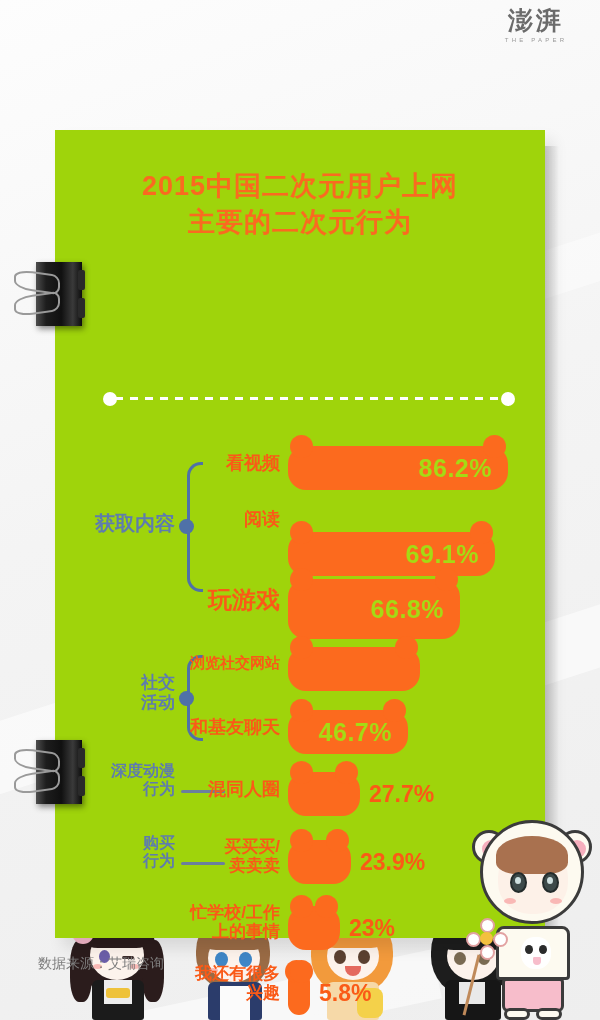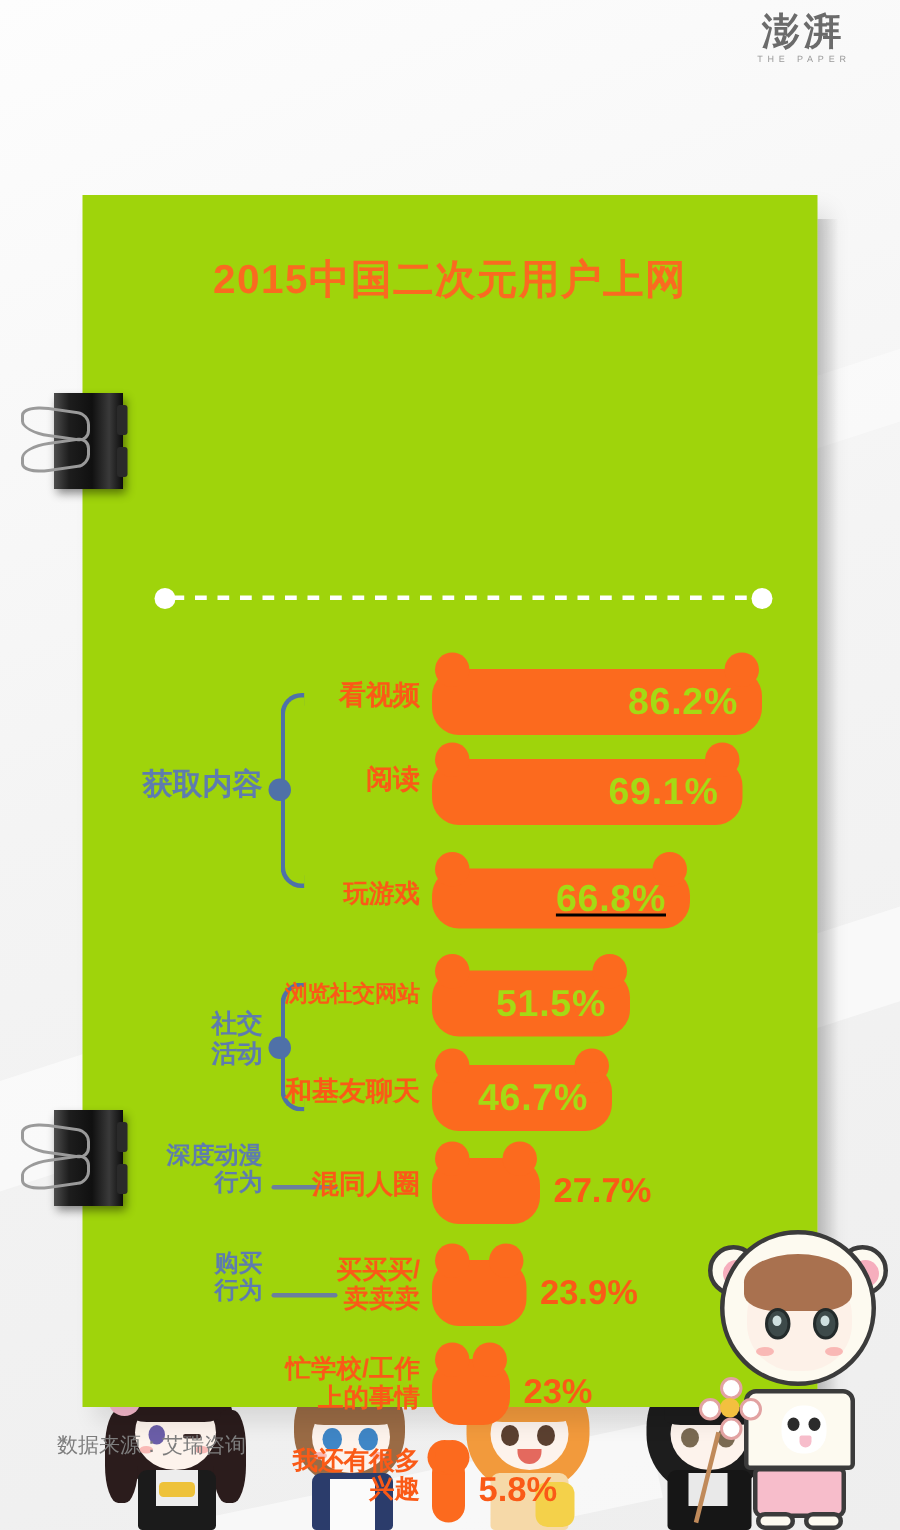--- a/index.html
+++ b/index.html
@@ -177,20 +177,21 @@
   <div class="c-eye" style="left:53px;top:52px;width:12px;height:13px;background:#7a6a52;"></div>
   <div class="c-body" style="left:20px;top:80px;width:56px;height:40px;background:#161616;"></div>
   <div style="position:absolute;left:34px;top:82px;width:26px;height:22px;background:#e9e9e9;"></div>
 </div>
 
 <div class="panel-shadow"></div>
 <div class="panel">
 
   <div class="title">
     <div>2015中国二次元用户上网</div>
+    <div>主要的二次元行为</div>
   </div>
 
   <div class="divider">
     <div class="knob l"></div>
     <div class="line"></div>
     <div class="knob r"></div>
   </div>
 
   <div class="chart">
 
@@ -212,34 +213,34 @@
           <div class="ear r"></div>
           <div class="val-in">86.2%</div>
         </div>
       </div>
     </div>
 
     <div class="row" style="top:70px;">
       <div class="rowlabel" style="top:10px;font-size:18px;">
         <div>阅读</div>
       </div>
-      <div class="bar-wrap" style="top:6px;width:207px;height:44px;">
+      <div class="bar-wrap" style="top:32px;width:207px;height:44px;">
         <div class="bar">
           <div class="ear l"></div>
           <div class="ear r"></div>
           <div class="val-in">69.1%</div>
         </div>
       </div>
     </div>
 
     <div class="row" style="top:135px;">
-      <div class="rowlabel" style="top:22px;font-size:17px;">
+      <div class="rowlabel" style="top:22px;font-size:24px;">
         <div>玩游戏</div>
       </div>
-      <div class="bar-wrap" style="top:14px;width:172px;height:40px;text-decoration:underline;">
+      <div class="bar-wrap" style="top:14px;width:172px;height:60px;">
         <div class="bar">
           <div class="ear l"></div>
           <div class="ear r"></div>
           <div class="val-in">66.8%</div>
         </div>
       </div>
     </div>
 
     <div class="group">
       <div class="glabel" style="left:24px;top:243px;width:96px;font-size:17px;">
@@ -251,21 +252,20 @@
     </div>
 
     <div class="row" style="top:205px;">
       <div class="rowlabel" style="top:20px;font-size:15px;">
         <div>浏览社交网站</div>
       </div>
       <div class="bar-wrap" style="top:12px;width:132px;height:44px;">
         <div class="bar">
           <div class="ear l"></div>
           <div class="ear r"></div>
-          <div class="val-in">51.5%</div>
         </div>
       </div>
     </div>
 
     <div class="row" style="top:268px;">
       <div class="rowlabel" style="top:20px;font-size:18px;">
         <div>和基友聊天</div>
       </div>
       <div class="bar-wrap" style="top:12px;width:120px;height:44px;">
         <div class="bar">

